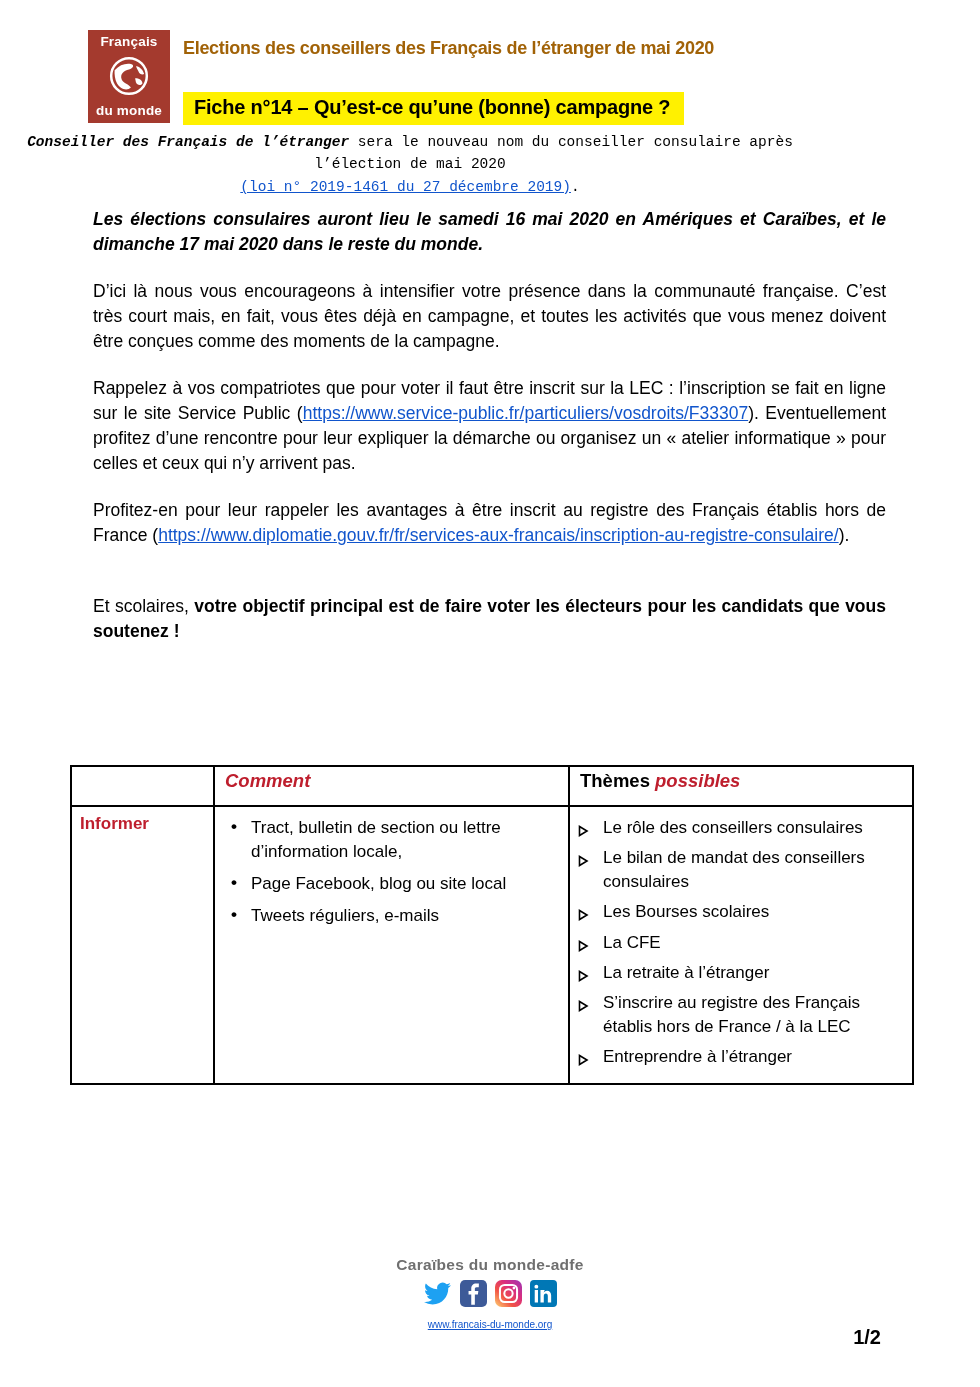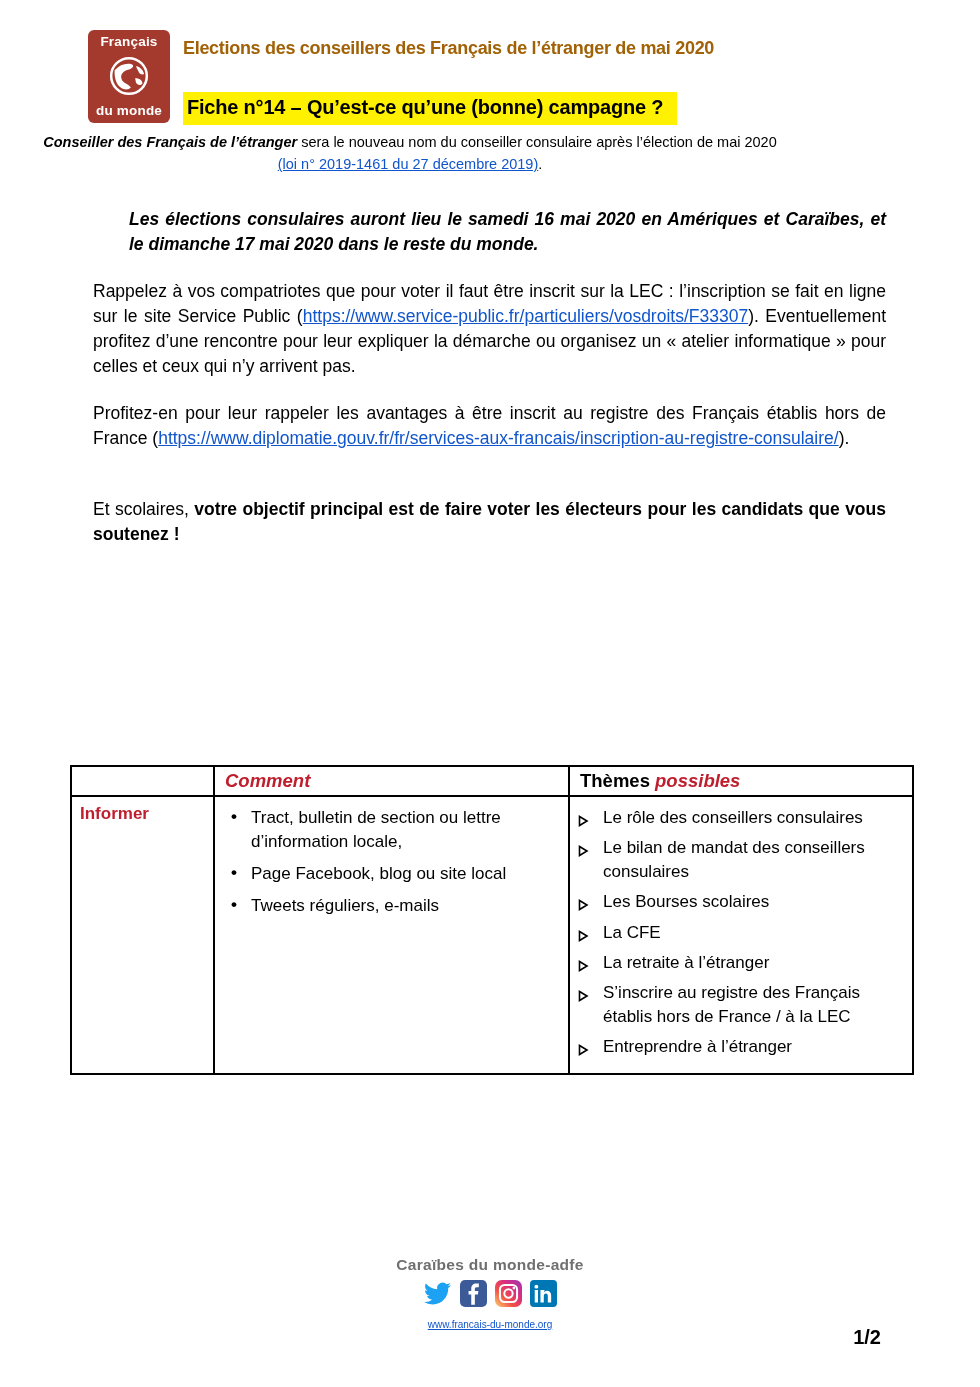--- a/index.html
+++ b/index.html
@@ -17,71 +17,71 @@
     position: relative;
     overflow: hidden;
   }
   .page { position: relative; width: 980px; height: 1387px; background: #fff; }
 
   
   .logo {
     position: absolute; left: 88px; top: 30px;
     width: 82px; height: 93px;
     background: var(--logo-red);
-    border-radius: 6px;
+    border-radius: 0;
     display: flex; flex-direction: column; align-items: center; justify-content: space-between;
     padding: 5px 2px 6px 2px;
     color: #fff;
   }
   .logo-txt { font-size: 13.5px; font-weight: bold; letter-spacing: 0.2px; line-height: 1; }
   .globe { margin: -2px 0; }
 
   
   .header-text { position: absolute; left: 183px; top: 38px; width: 720px; }
   .title {
     font-size: 18px; font-weight: bold; color: #a16207;
     letter-spacing: -0.3px; white-space: nowrap;
   }
   .subtitle {
     display: inline-block; margin-top: 15px;
     background: var(--highlight-yellow);
     font-size: 20px; font-weight: bold;
-    padding: 4px 14px 6px 4px;
+    padding: 4px 14px 6px 11px;
     letter-spacing: -0.2px;
   }
   .note {
     position: absolute; left: 0; top: 131px; width: 820px;
-    text-align: center; font-size: 14.5px; line-height: 1.55; color: #000;
+    text-align: center; font-size: 14.5px; line-height: 1.55; color: #000; font-family: Liberation Mono, monospace;
   }
   .note-it { font-style: italic; font-weight: bold; }
   .doc-link { color: var(--link-blue); text-decoration: underline; cursor: pointer; }
 
   
   .content {
     position: absolute; left: 93px; top: 207px; width: 793px;
     font-size: 17.5px; line-height: 25px; text-align: justify;
   }
   .content p { margin-top: 22px; }
   .content p:first-child { margin-top: 0; }
-  .bold-italic { font-weight: bold; font-style: italic; margin-left: 36px; }
+  .bold-italic { font-weight: bold; font-style: italic; }
   .objectif { margin-top: 46px !important; }
 
   
   .info-table {
     position: absolute; left: 70px; top: 765px; width: 842px;
     border-collapse: collapse; table-layout: fixed;
   }
   .info-table th, .info-table td {
     border: 2.5px solid #000;
     vertical-align: top; text-align: left;
   }
   .col1 { width: 143px; }
   .col2 { width: 355px; }
   .col3 { width: 344px; }
-  .info-table th { height: 26px; font-size: 18.5px; padding: 3px 8px 3px 10px; }
+  .info-table th { height: 26px; font-size: 18.5px; padding: 3px 8px 13px 10px; }
   .info-table td { height: 255px; padding: 7px 8px 8px 8px; font-size: 17px; }
   .red-bold-italic { color: var(--accent-red); font-weight: bold; font-style: italic; }
   .row-label { color: var(--accent-red); font-weight: bold; font-size: 19px; padding-left: 10px; }
   ul.plain { list-style: none; margin-top: 2px; }
   ul.plain li { position: relative; padding-left: 28px; margin-bottom: 8px; line-height: 1.42; }
   ul.bullets li .mk {
     position: absolute; left: 8px; top: -1px; font-size: 17px; font-weight: bold;
   }
   ul.arrows li { padding-left: 25px; margin-bottom: 6px; }
   ul.arrows li .mk { position: absolute; left: 0; top: 4px; }
@@ -115,20 +115,21 @@
     <div class="subtitle">Fiche n°14 – Qu’est-ce qu’une (bonne) campagne ?</div>
   </div>
 
   <div class="note">
     <span class="note-it">Conseiller des Français de l’étranger</span><span> sera le nouveau nom du conseiller consulaire après l’élection de mai 2020</span><br>
     <a class="doc-link" href="#">(loi n° 2019-1461 du 27 décembre 2019)</a><span>.</span>
   </div>
 
   <div class="content">
     <p class="bold-italic">Les élections consulaires auront lieu le samedi 16 mai 2020 en Amériques et Caraïbes, et le dimanche 17 mai 2020 dans le reste du monde.</p>
+    <p>D’ici là nous vous encourageons à intensifier votre présence dans la communauté française. C’est très court mais, en fait, vous êtes déjà en campagne, et toutes les activités que vous menez doivent être conçues comme des moments de la campagne.</p>
     <p><span>Rappelez à vos compatriotes que pour voter il faut être inscrit sur la LEC : l’inscription se fait en ligne sur le site Service Public (</span><a class="doc-link" href="#">https://www.service-public.fr/particuliers/vosdroits/F33307</a><span>). Eventuellement profitez d’une rencontre pour leur expliquer la démarche ou organisez un « atelier informatique » pour celles et ceux qui n’y arrivent pas.</span></p>
     <p><span>Profitez-en pour leur rappeler les avantages à être inscrit au registre des Français établis hors de France (</span><a class="doc-link" href="#">https://www.diplomatie.gouv.fr/fr/services-aux-francais/inscription-au-registre-consulaire/</a><span>).</span></p>
     <p class="objectif"><span>Et scolaires, </span><strong>votre objectif principal est de faire voter les électeurs pour les candidats que vous soutenez !</strong></p>
   </div>
 
   <table class="info-table">
     <tbody>
         <tr>
       <th class="col1"></th>
       <th class="col2"><span class="red-bold-italic">Comment</span></th>

